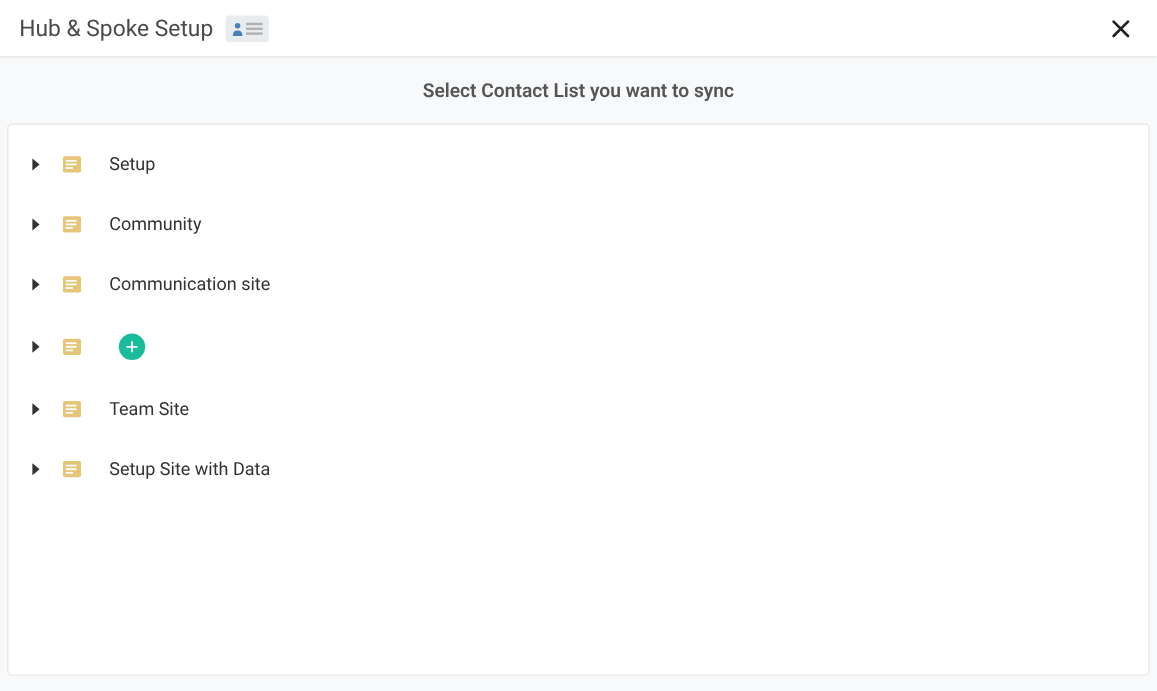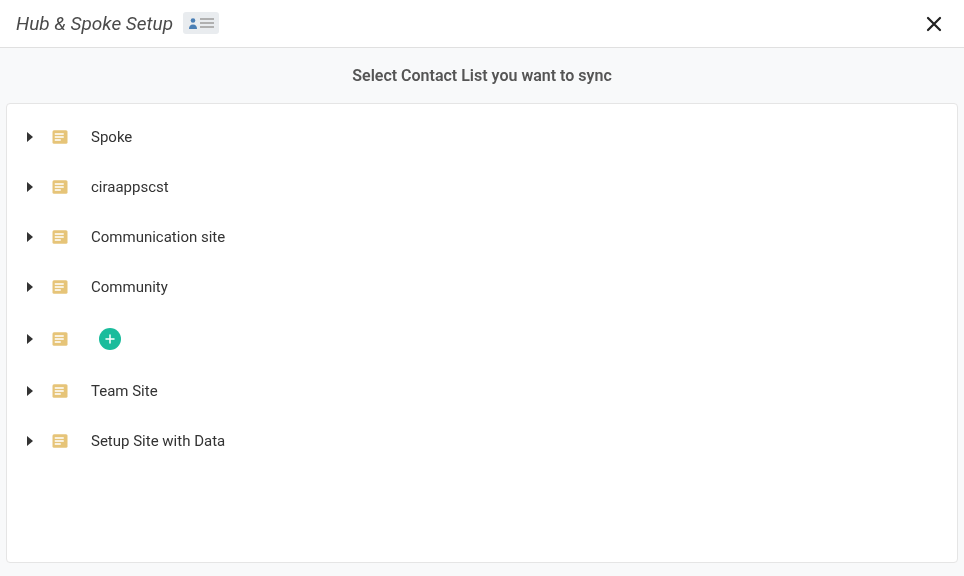--- a/index.html
+++ b/index.html
@@ -19,23 +19,22 @@
       background: #fff;
       border-bottom: 1px solid #e0e0e0;
       padding: 10px 16px;
       display: flex;
       align-items: center;
       justify-content: space-between;
       height: 48px;
     }
     .header-left {
       display: flex;
-      align-items: flex-start;
+      align-items: flex-end;
       gap: 10px;
-      font-style: italic;
     }
     .page-title {
       font-size: 19px;
       font-weight: 400;
       color: #4a4a4a;
     }
     .contact-list-icon {
       display: inline-flex;
       align-items: center;
       justify-content: center;
@@ -152,63 +151,50 @@
   <div class="tree-item">
     <span class="arrow-icon"></span>
     <span class="folder-icon">
       <svg viewBox="0 0 24 24">
         <rect x="2" y="3" width="20" height="18" rx="2" fill="#e6c478"></rect>
         <rect x="5" y="7" width="12" height="2" fill="#fff"></rect>
         <rect x="5" y="11" width="12" height="2" fill="#fff"></rect>
         <rect x="5" y="15" width="8" height="2" fill="#fff"></rect>
       </svg>
     </span>
-    <span class="item-label">Spoke</span>
-
-  </div>
-
-  <div class="tree-item">
-    <span class="arrow-icon"></span>
-    <span class="folder-icon">
-      <svg viewBox="0 0 24 24">
-        <rect x="2" y="3" width="20" height="18" rx="2" fill="#e6c478"></rect>
-        <rect x="5" y="7" width="12" height="2" fill="#fff"></rect>
-        <rect x="5" y="11" width="12" height="2" fill="#fff"></rect>
-        <rect x="5" y="15" width="8" height="2" fill="#fff"></rect>
-      </svg>
-    </span>
-    <span class="item-label">ciraappscst</span>
+    <span class="item-label">Setup</span>
+
+  </div>
+
+
+  <div class="tree-item">
+    <span class="arrow-icon"></span>
+    <span class="folder-icon">
+      <svg viewBox="0 0 24 24">
+        <rect x="2" y="3" width="20" height="18" rx="2" fill="#e6c478"></rect>
+        <rect x="5" y="7" width="12" height="2" fill="#fff"></rect>
+        <rect x="5" y="11" width="12" height="2" fill="#fff"></rect>
+        <rect x="5" y="15" width="8" height="2" fill="#fff"></rect>
+      </svg>
+    </span>
+    <span class="item-label">Community</span>
 
   </div>
 
   <div class="tree-item">
     <span class="arrow-icon"></span>
     <span class="folder-icon">
       <svg viewBox="0 0 24 24">
         <rect x="2" y="3" width="20" height="18" rx="2" fill="#e6c478"></rect>
         <rect x="5" y="7" width="12" height="2" fill="#fff"></rect>
         <rect x="5" y="11" width="12" height="2" fill="#fff"></rect>
         <rect x="5" y="15" width="8" height="2" fill="#fff"></rect>
       </svg>
     </span>
     <span class="item-label">Communication site</span>
-
-  </div>
-
-  <div class="tree-item">
-    <span class="arrow-icon"></span>
-    <span class="folder-icon">
-      <svg viewBox="0 0 24 24">
-        <rect x="2" y="3" width="20" height="18" rx="2" fill="#e6c478"></rect>
-        <rect x="5" y="7" width="12" height="2" fill="#fff"></rect>
-        <rect x="5" y="11" width="12" height="2" fill="#fff"></rect>
-        <rect x="5" y="15" width="8" height="2" fill="#fff"></rect>
-      </svg>
-    </span>
-    <span class="item-label">Community</span>
 
   </div>
 
   <div class="tree-item">
     <span class="arrow-icon"></span>
     <span class="folder-icon">
       <svg viewBox="0 0 24 24">
         <rect x="2" y="3" width="20" height="18" rx="2" fill="#e6c478"></rect>
         <rect x="5" y="7" width="12" height="2" fill="#fff"></rect>
         <rect x="5" y="11" width="12" height="2" fill="#fff"></rect>

